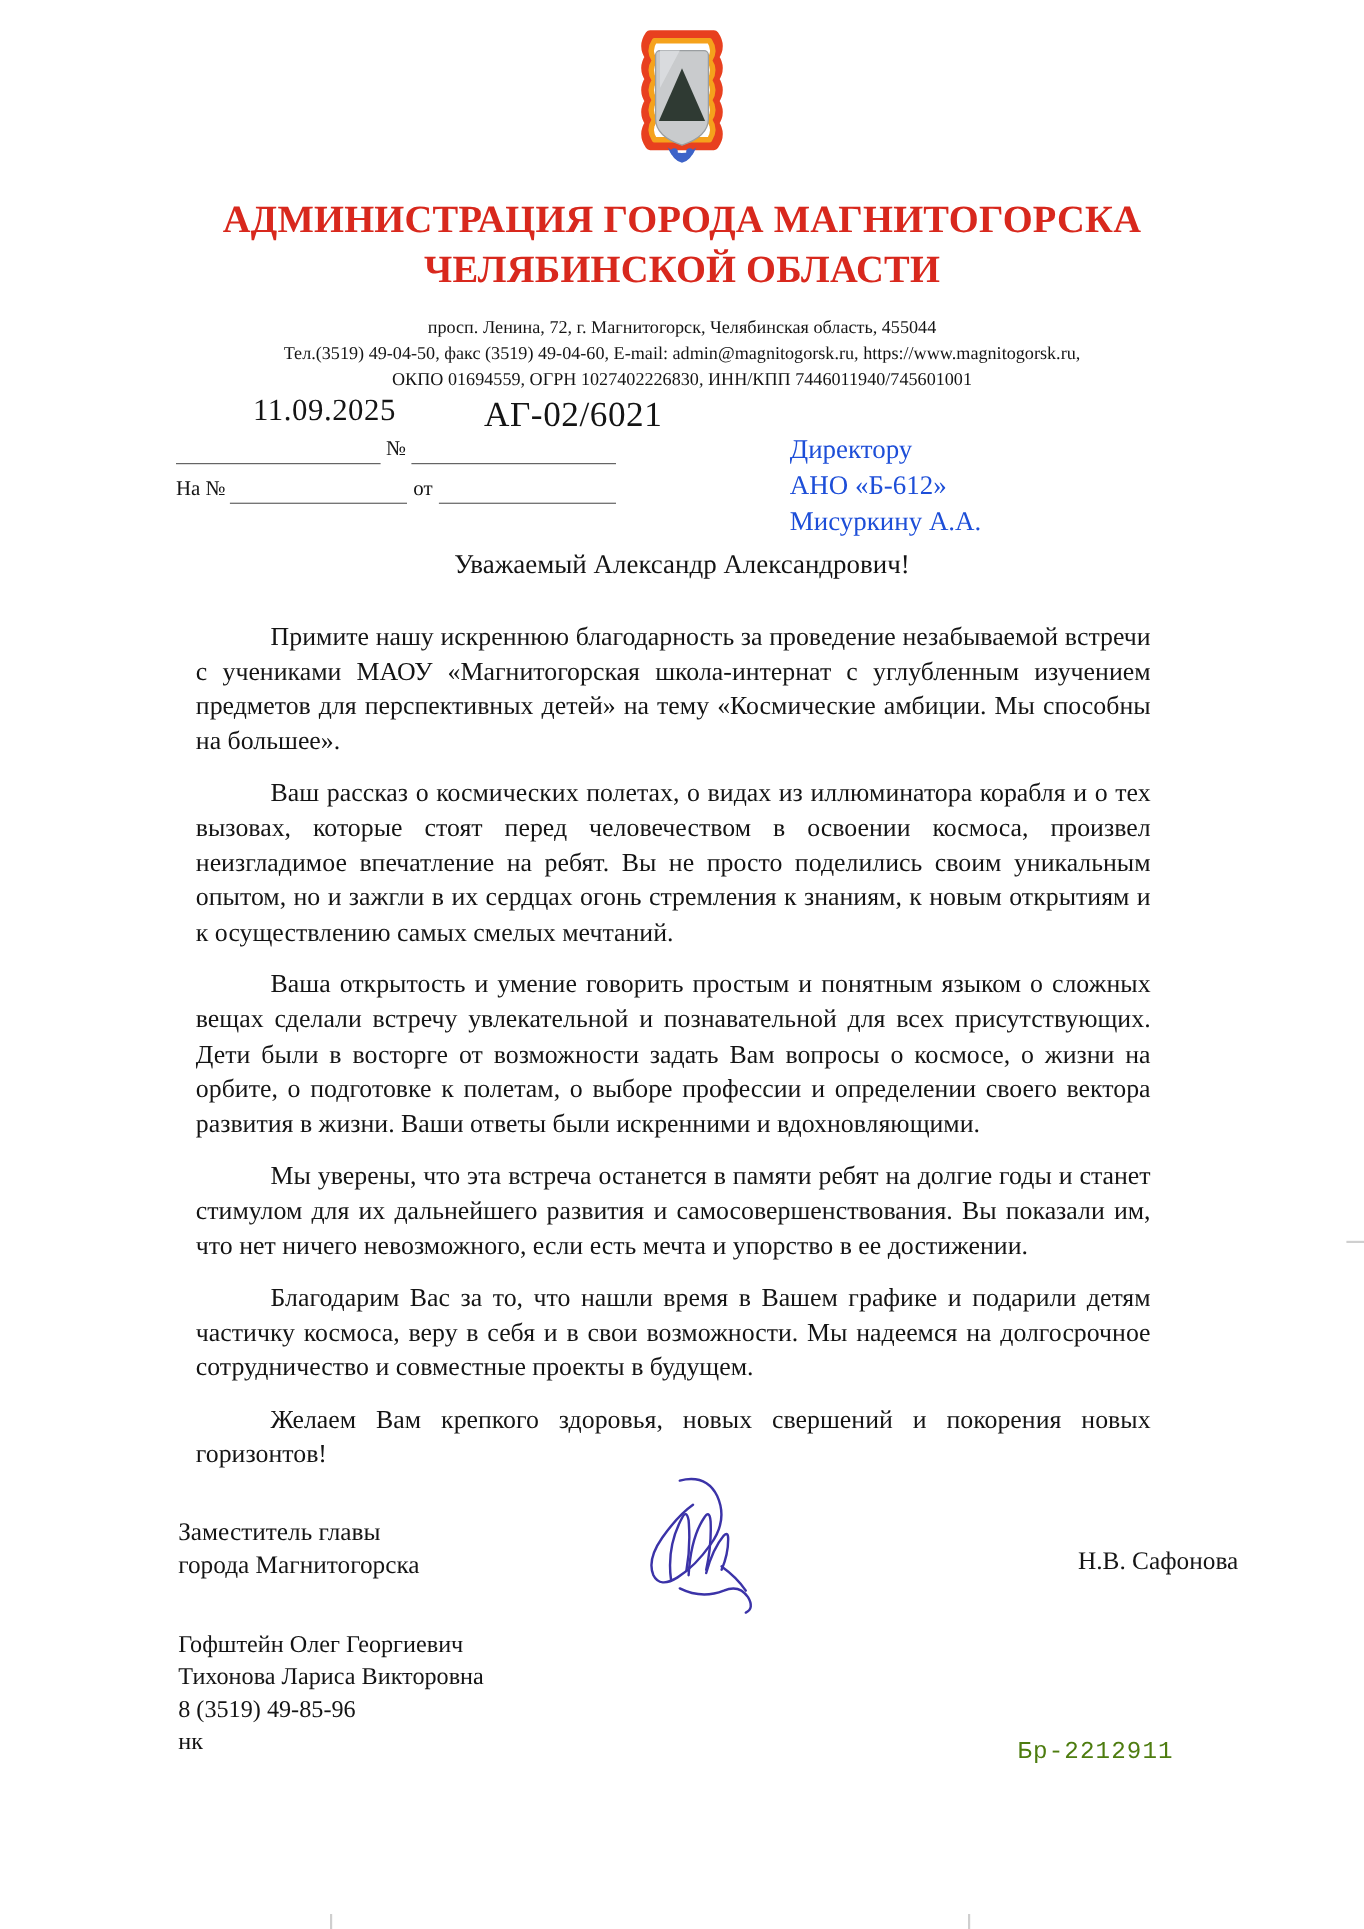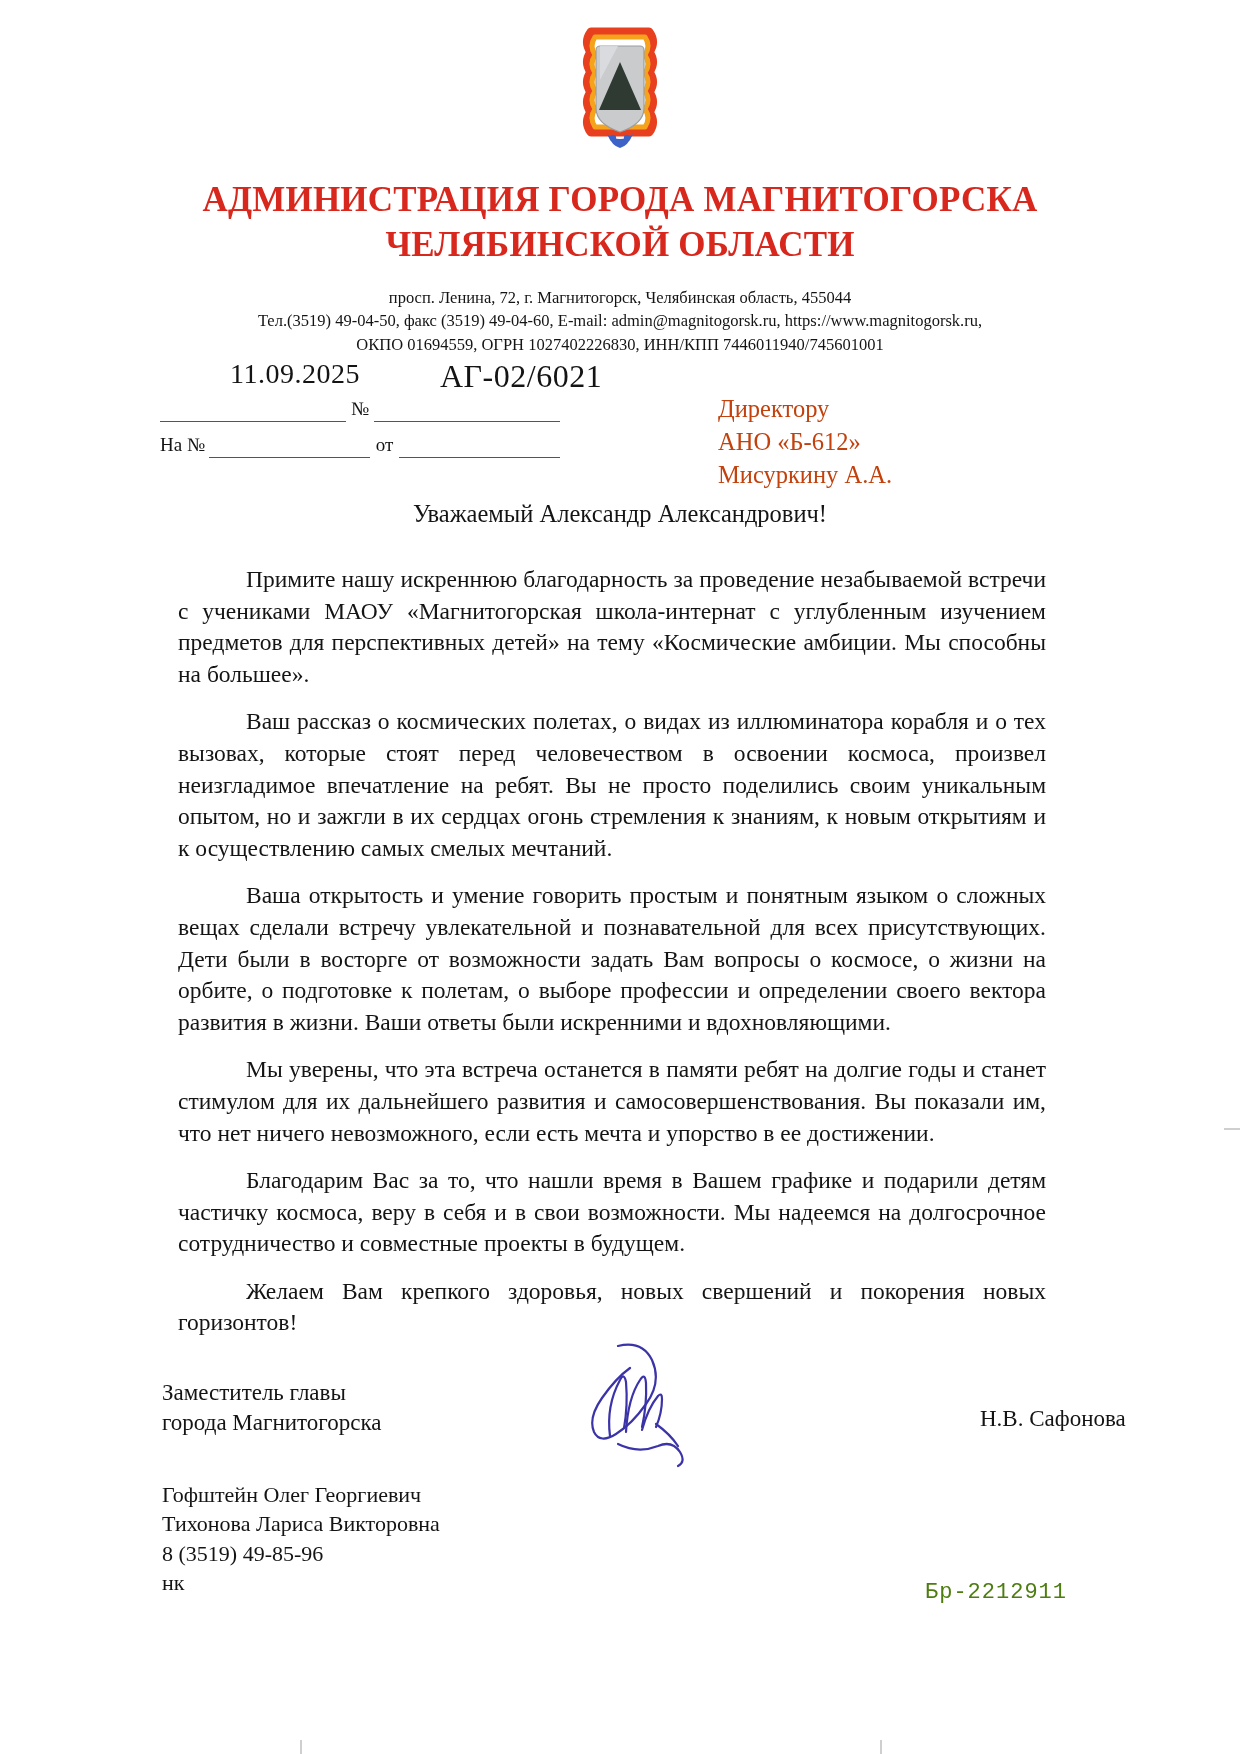--- a/index.html
+++ b/index.html
@@ -121,21 +121,21 @@
   .onum-row .seg { flex: 1 1 auto; border-bottom: 1px solid #555; height: 1px; }
   .onum-row .lbl-mid { padding: 0 6px 2px 6px; white-space: nowrap; }
 
   
   .addressee {
     position: absolute;
     top: 392px;
     left: 718px;
     font-size: 24.5px;
     line-height: 1.35;
-    color: #c2410c;
+    color: #1d4ed8;
   }
 
   
   .salutation {
     position: absolute;
     top: 500px;
     left: 0;
     width: 1240px;
     text-align: center;
     font-size: 24.5px;

